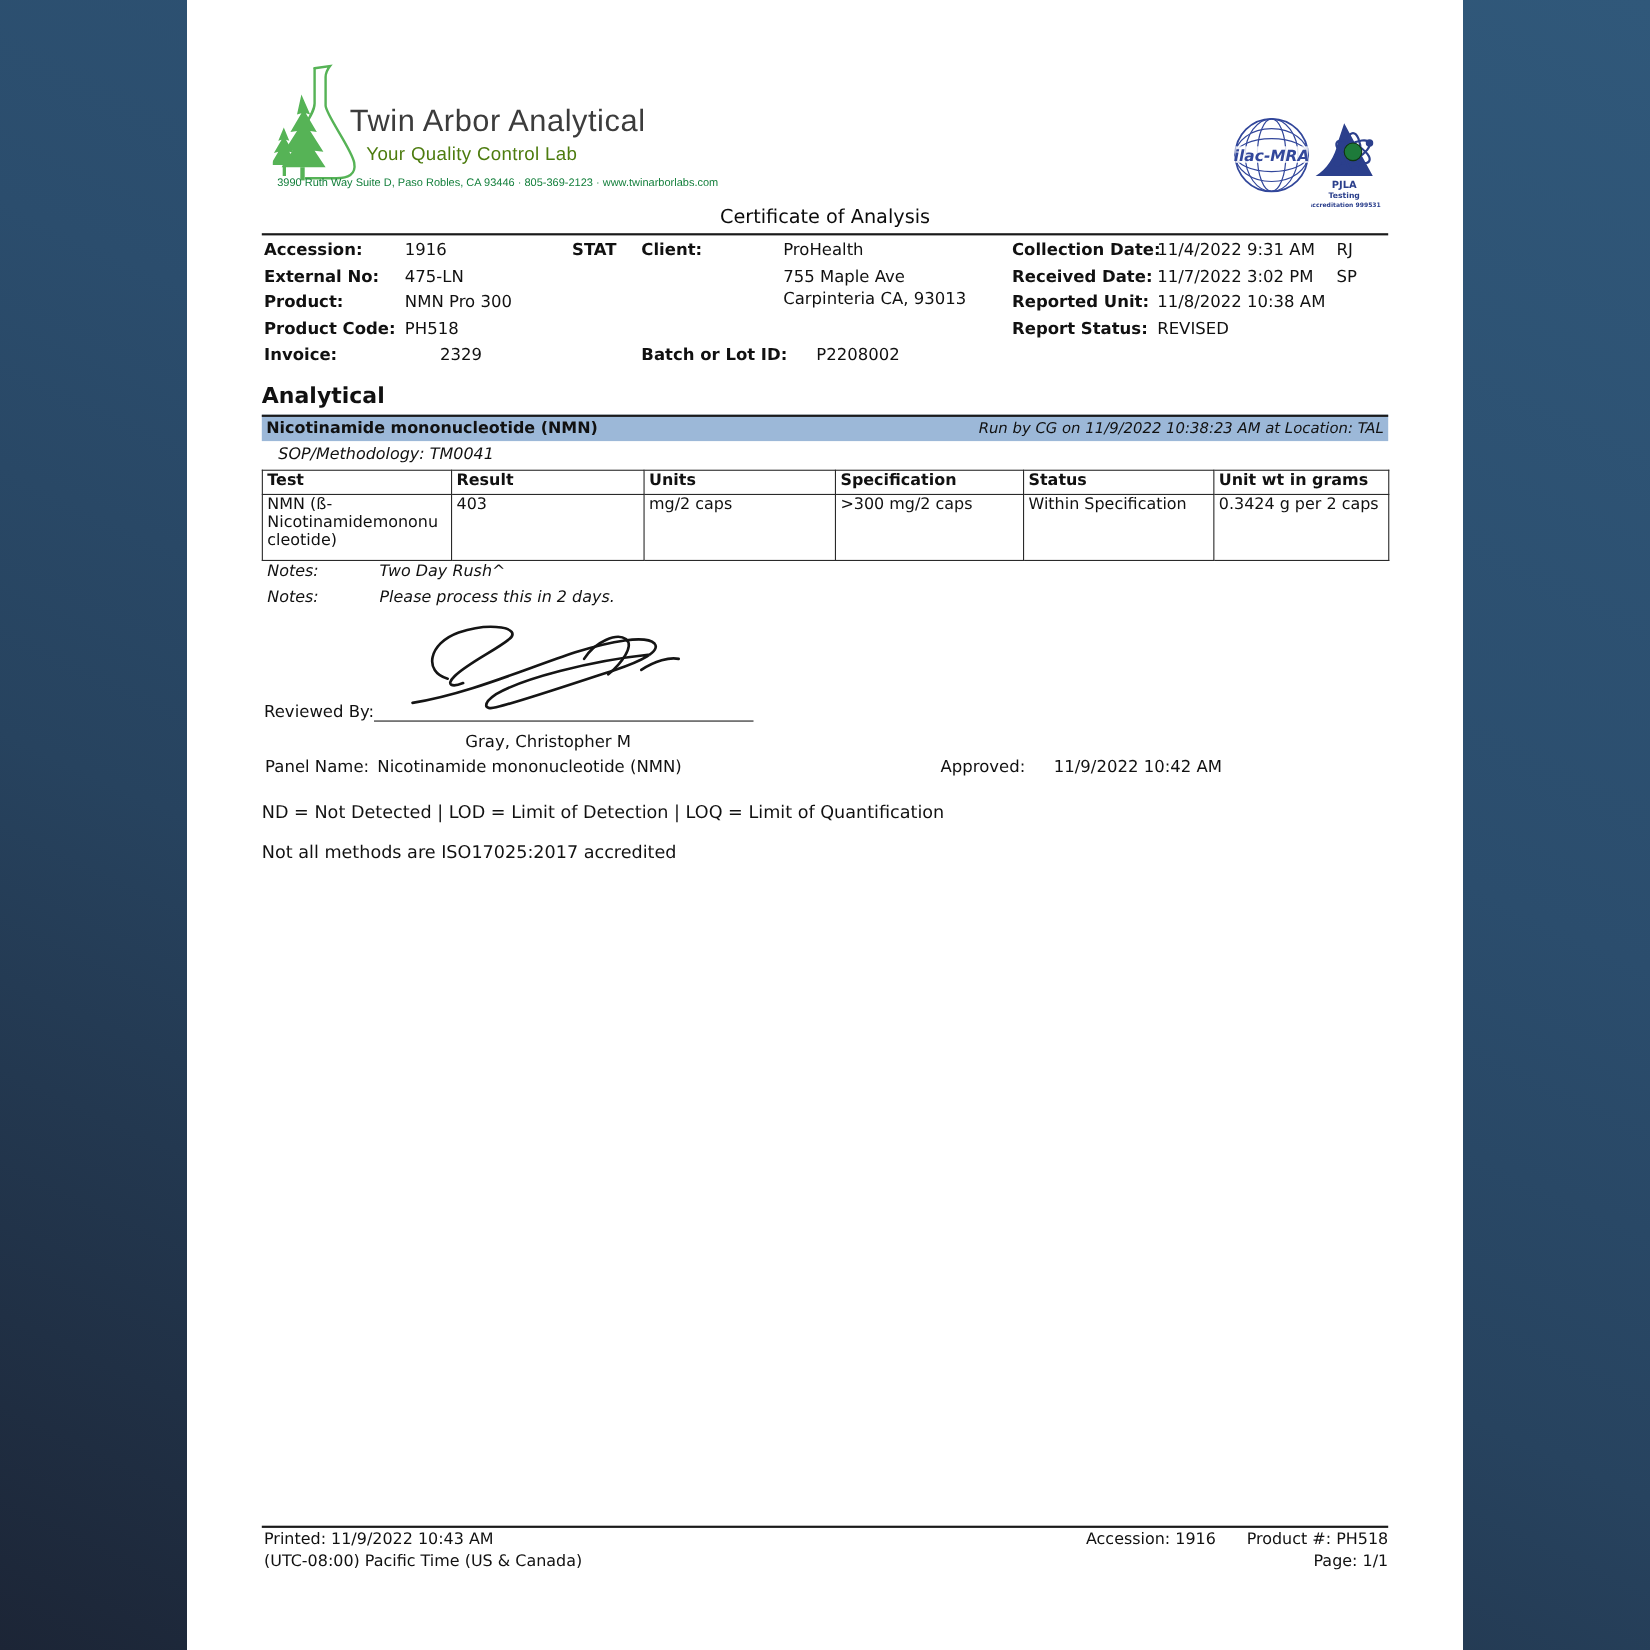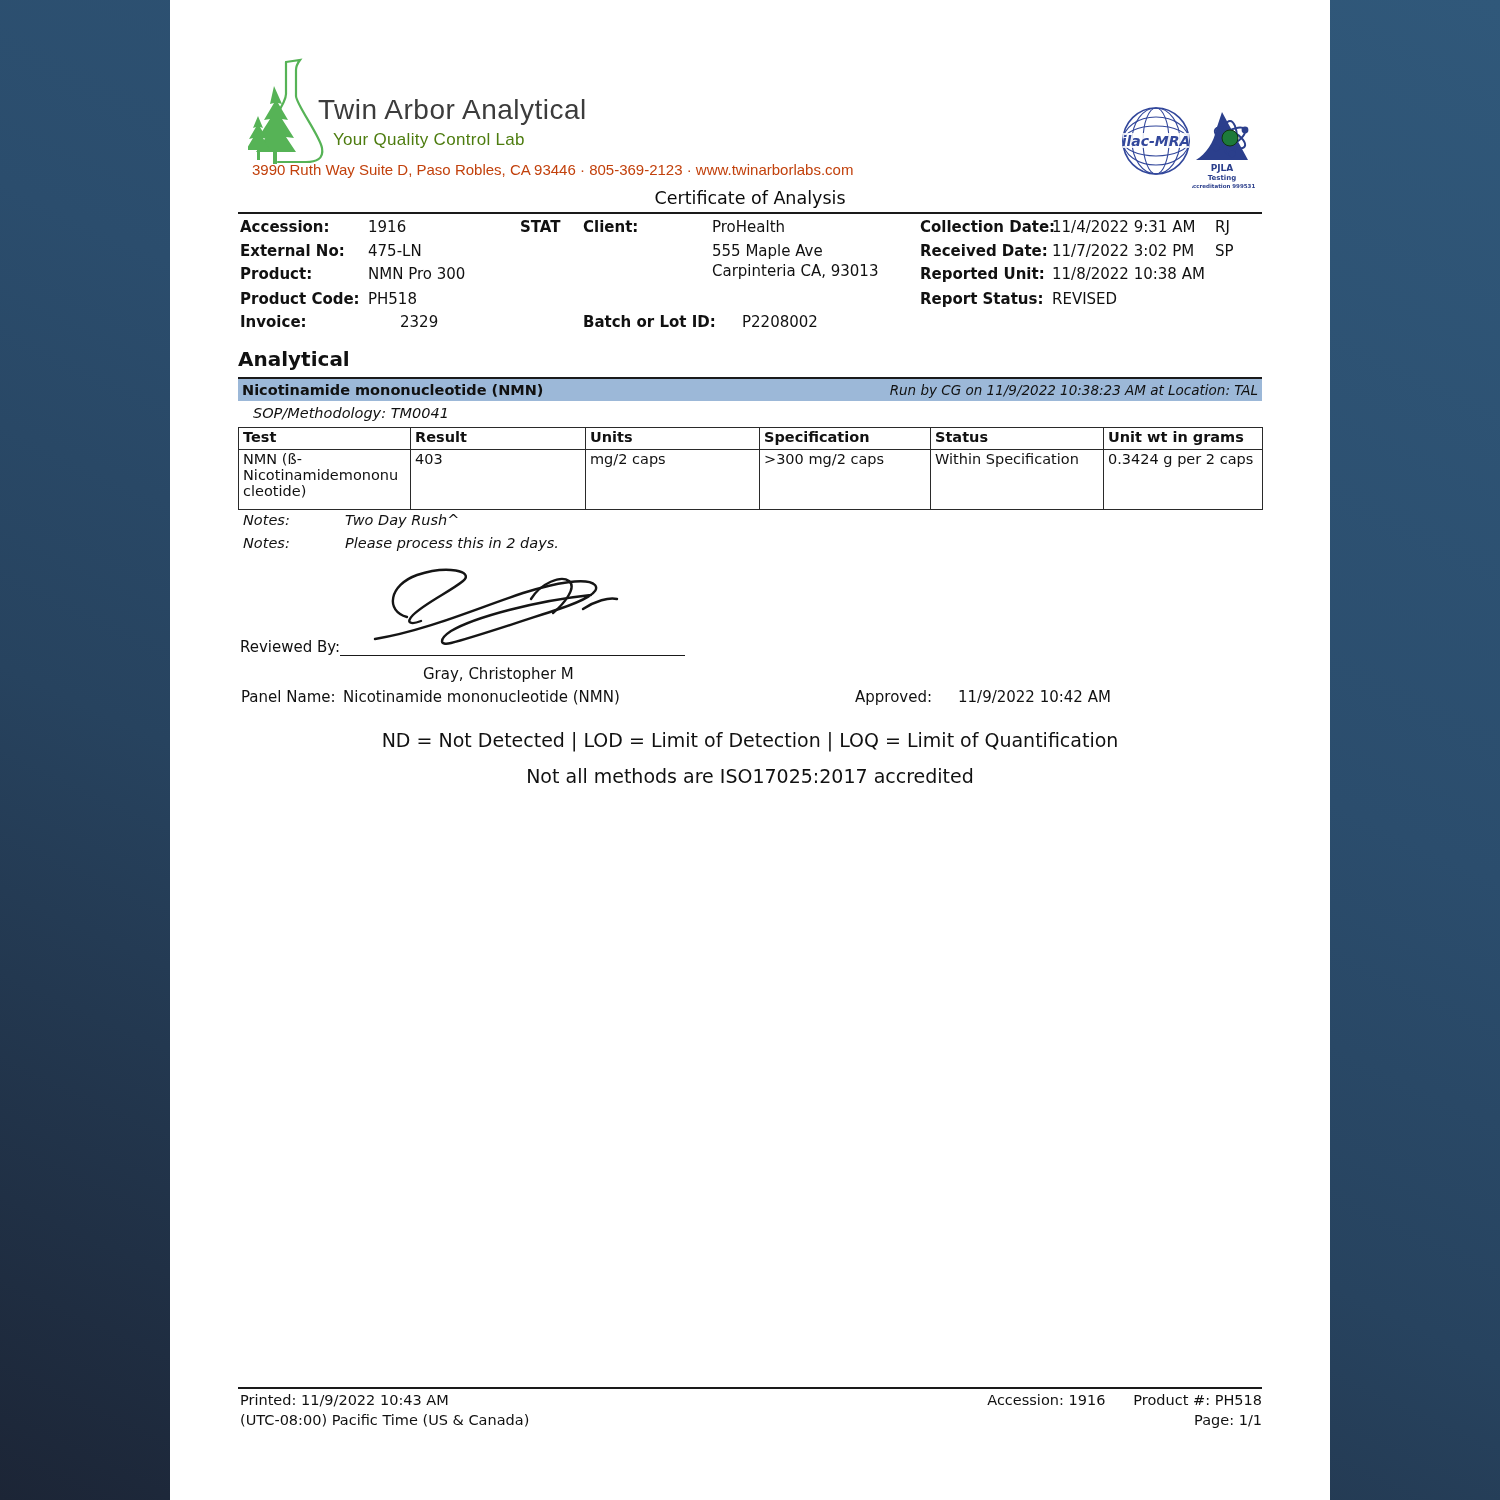--- a/index.html
+++ b/index.html
@@ -14,21 +14,21 @@
     position: absolute;
     left: 170px; top: 0;
     width: 1160px; height: 1500px;
     background: #ffffff;
   }
   .abs { position: absolute; }
 
   
   .company-title { font-family: "Liberation Sans", sans-serif; font-size: 28px; color: #3c3c3c; letter-spacing: .5px; }
   .company-tagline { font-family: "Liberation Sans", sans-serif; font-size: 17px; color: #4d7c0f; letter-spacing: .3px; }
-  .address-line { font-family: "Liberation Sans", sans-serif; font-size: 15px; color: #c2410c; }
+  .address-line { font-family: "Liberation Sans", sans-serif; font-size: 10px; color: #15803d; }
 
   .coa-title { font-size: 17.5px; color: #0b0b0b; width: 1024px; text-align: center; }
   .rule-thick { border-top: 2.5px solid #1a1a1a; width: 1024px; }
 
   
   .meta-label { font-weight: bold; font-size: 15px; }
   .meta-value { font-size: 15px; }
 
   
   .section-heading { font-size: 20px; font-weight: bold; }
@@ -62,21 +62,21 @@
   .note-label { font-size: 14.5px; font-style: italic; }
   .note-text  { font-size: 14.5px; font-style: italic; }
 
   
   .review-row { display: flex; align-items: flex-end; }
   .reviewed-label { font-size: 15px; }
   .reviewed-line { border-bottom: 1.5px solid #1a1a1a; width: 345px; height: 14px; }
   .reviewer-name { font-size: 15px; }
   .plain-15 { font-size: 15px; }
 
-  .legend-line { width: 1024px; text-align: center; font-size: 19px; }
+  .legend-line { width: 1024px; text-align: left; font-size: 16px; }
 
   
   .footer-text { font-size: 14.5px; text-align: right; }
   .footer-right { text-align: right; }
   .footer-gap { display: inline-block; width: 28px; }
 
   svg { display: block; }
 </style>
 </head>
 <body>
@@ -141,21 +141,21 @@
   <div class="abs meta-label" style="left:70px;  top:265px;">Product:</div>
   <div class="abs meta-value" style="left:198px; top:265px;">NMN Pro 300</div>
   <div class="abs meta-label" style="left:70px;  top:290px;">Product Code:</div>
   <div class="abs meta-value" style="left:198px; top:290px;">PH518</div>
   <div class="abs meta-label" style="left:70px;  top:313px;">Invoice:</div>
   <div class="abs meta-value" style="left:230px; top:313px;">2329</div>
 
   <div class="abs meta-label" style="left:350px; top:218px;">STAT</div>
   <div class="abs meta-label" style="left:413px; top:218px;">Client:</div>
   <div class="abs meta-value" style="left:542px; top:218px;">ProHealth</div>
-  <div class="abs meta-value" style="left:542px; top:242px;">555 Maple Ave</div>
+  <div class="abs meta-value" style="left:542px; top:242px;">755 Maple Ave</div>
   <div class="abs meta-value" style="left:542px; top:262px;">Carpinteria CA, 93013</div>
   <div class="abs meta-label" style="left:413px; top:313px;">Batch or Lot ID:</div>
   <div class="abs meta-value" style="left:572px; top:313px;">P2208002</div>
 
   <div class="abs meta-label" style="left:750px; top:218px;">Collection Date:</div>
   <div class="abs meta-value" style="left:882px; top:218px;">11/4/2022 9:31 AM</div>
   <div class="abs meta-value" style="left:1045px; top:218px;">RJ</div>
   <div class="abs meta-label" style="left:750px; top:242px;">Received Date:</div>
   <div class="abs meta-value" style="left:882px; top:242px;">11/7/2022 3:02 PM</div>
   <div class="abs meta-value" style="left:1045px; top:242px;">SP</div>

